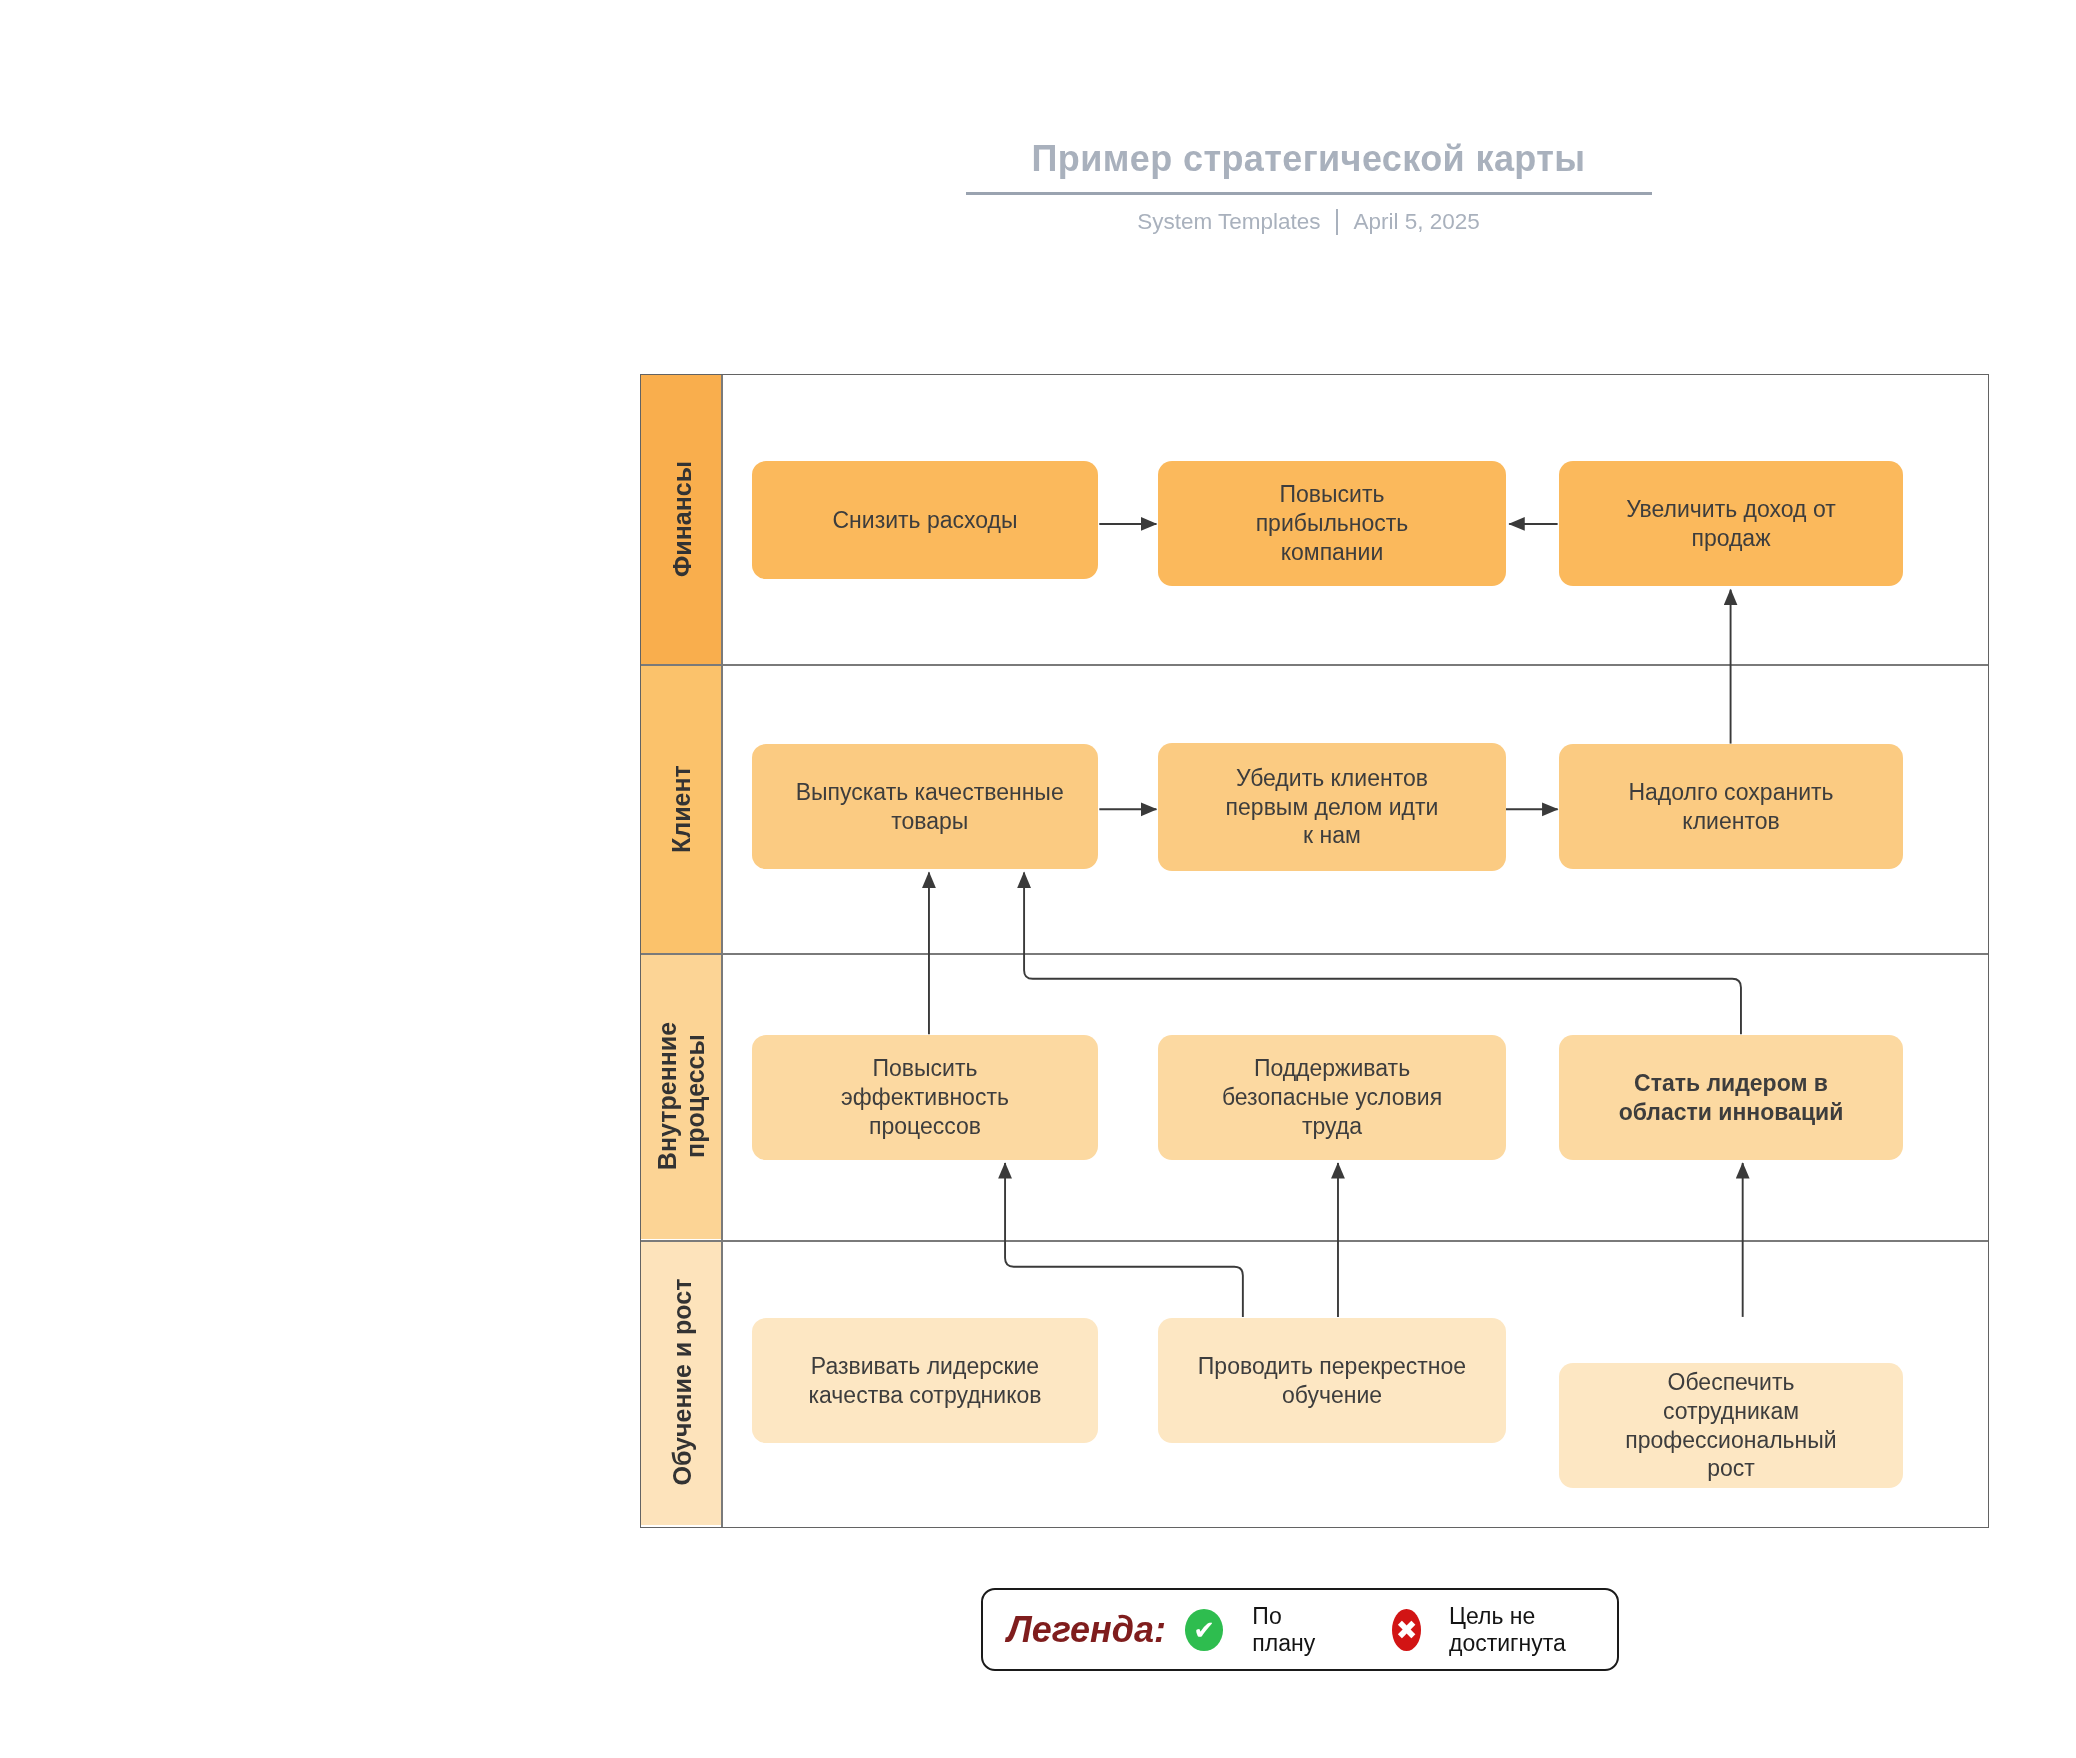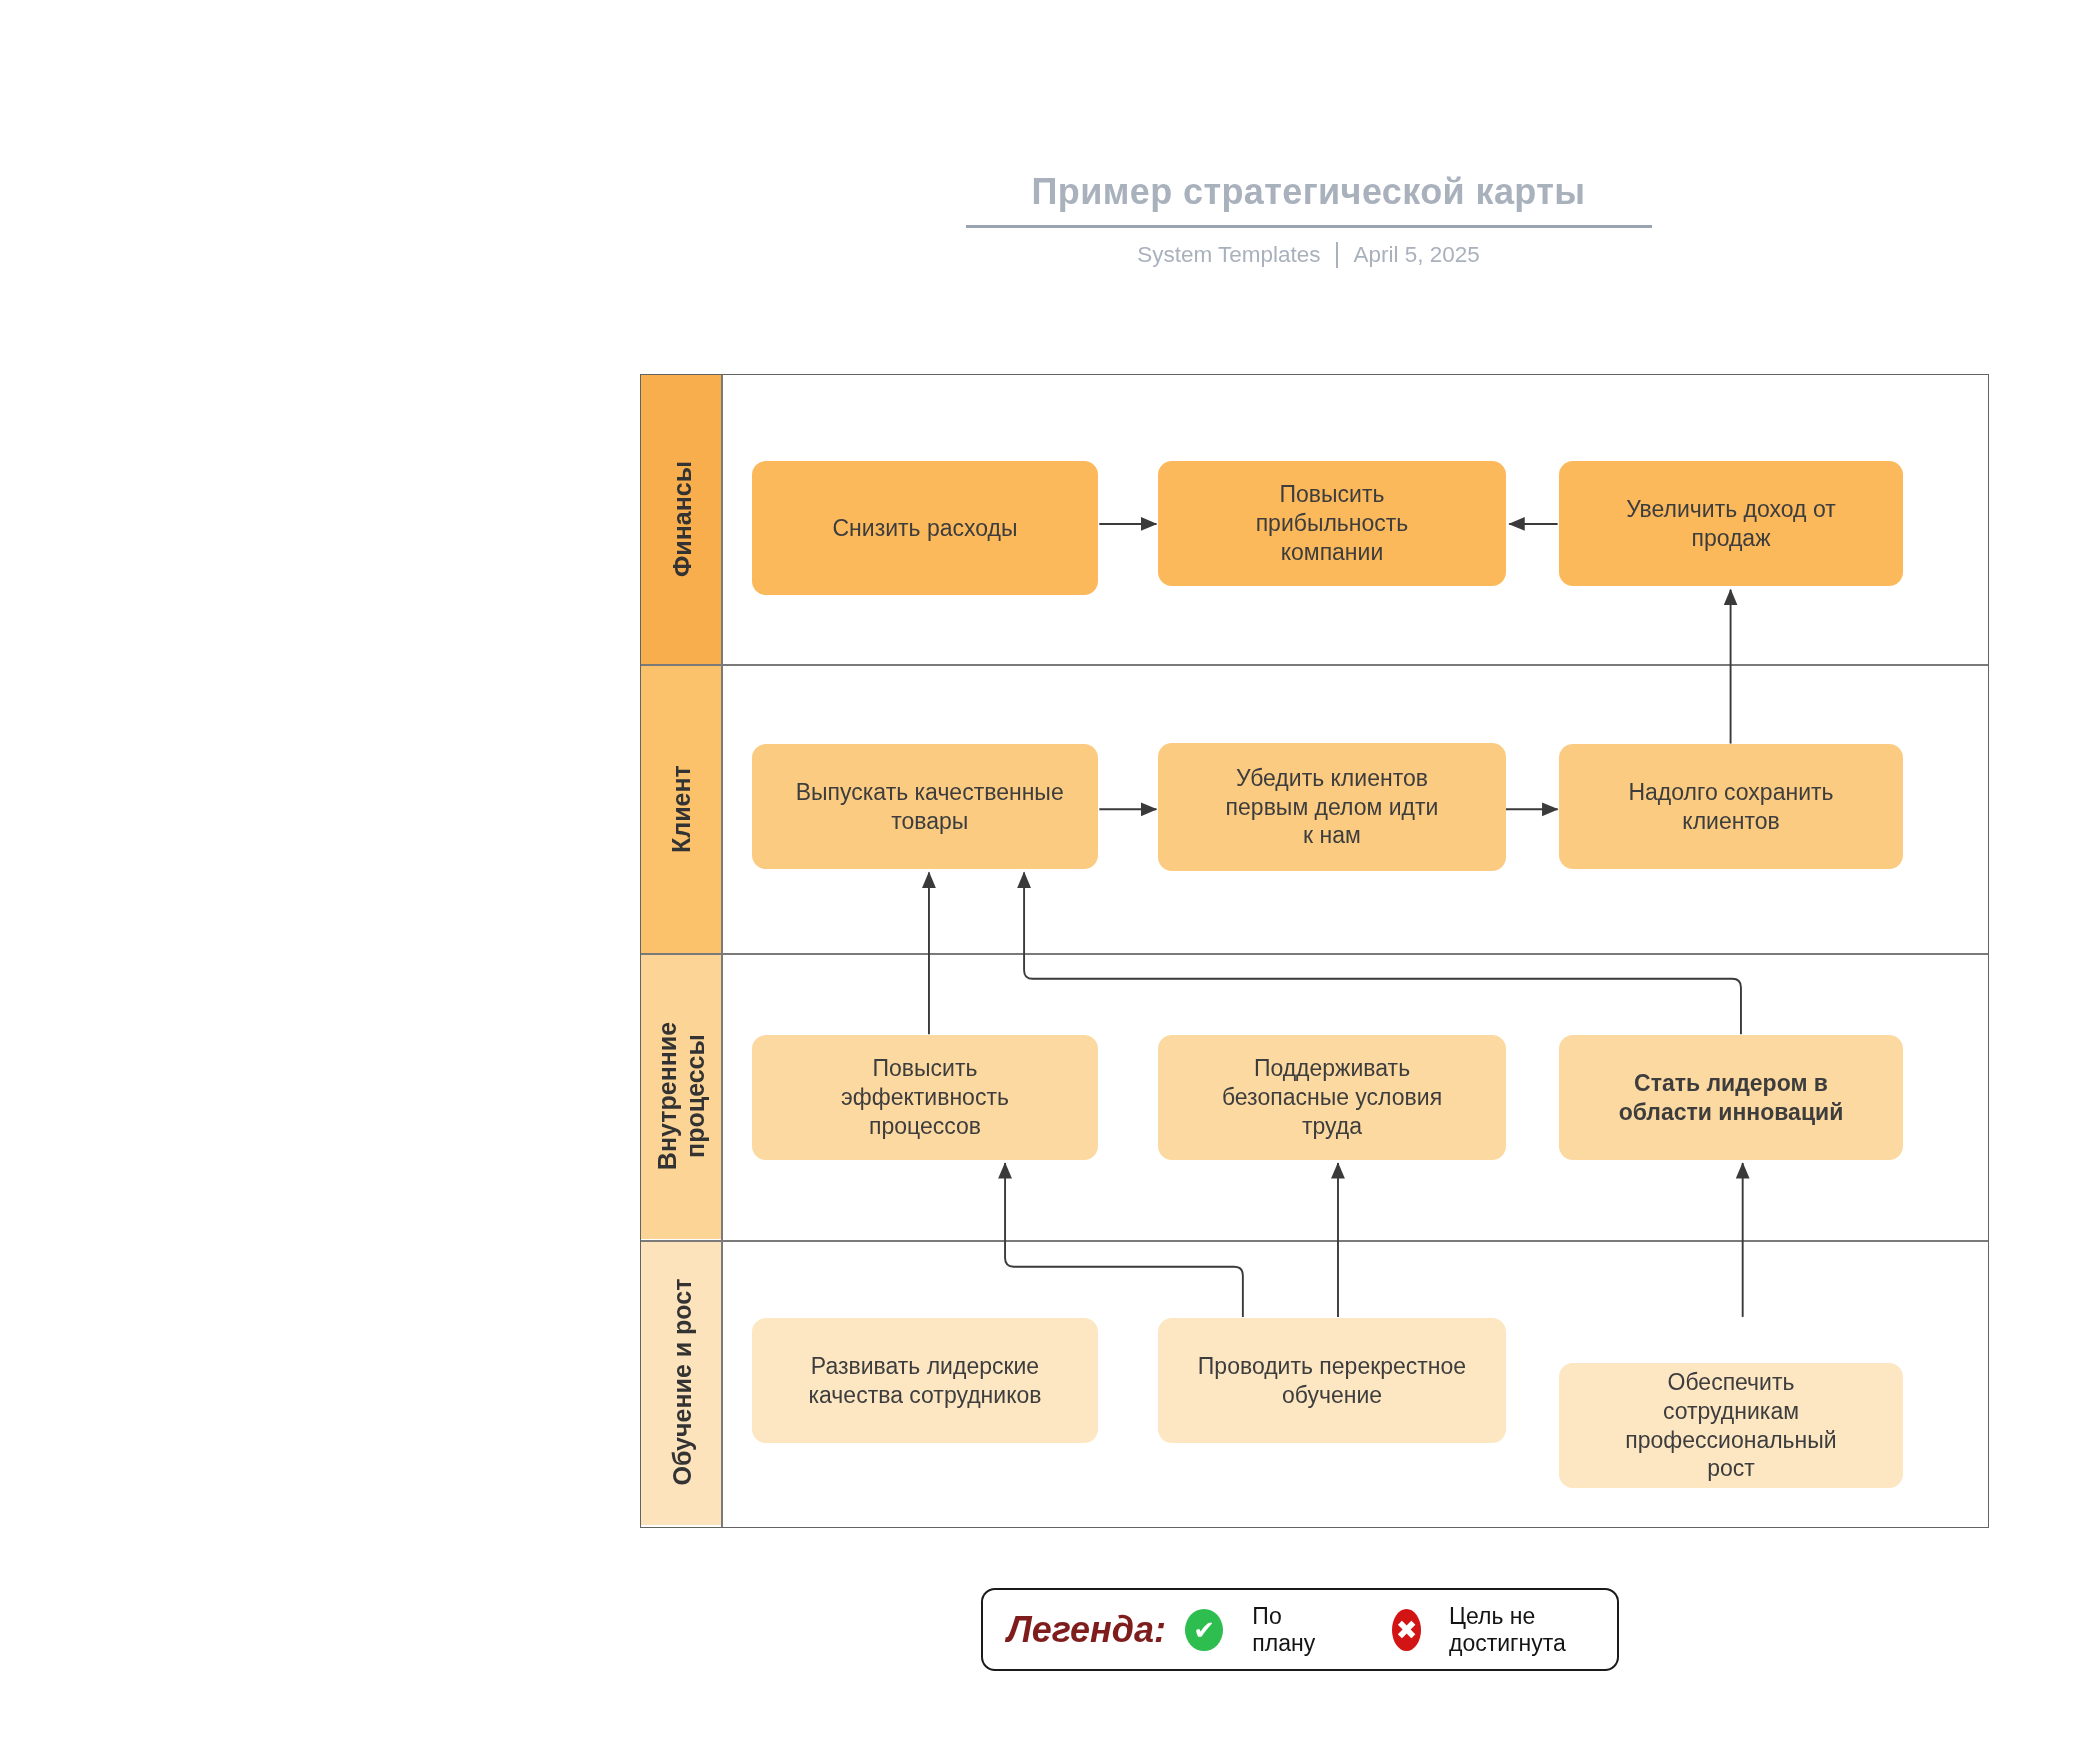--- a/index.html
+++ b/index.html
@@ -6,21 +6,21 @@
   html,body { background:#ffffff; }
   body {
     width:2076px; height:1759px;
     position:relative;
     font-family:"Liberation Sans", sans-serif;
     overflow:hidden;
   }
 
   
   .title-block { position:absolute; left:876px; top:138px; width:865px; text-align:center; }
-  .doc-title { font-size:36px; font-weight:bold; color:#a9b1bd; letter-spacing:0.4px;margin-top:33px; }
+  .doc-title { font-size:36px; font-weight:bold; color:#a9b1bd; letter-spacing:0.4px; }
   .title-rule { margin:12px auto 0 auto; width:686px; height:2.6px; background:#9aa3b0; }
   .subtitle-row { margin-top:14px; display:flex; align-items:center; justify-content:center; gap:15.6px; }
   .subtitle-text { font-size:22.5px; color:#a9b1bd; }
   .subtitle-sep { width:1.7px; height:26px; background:#a9b1bd; }
 
   
   .diagram {
     position:absolute; left:640px; top:374px;
     width:1349px; height:1154px;
     border:1.7px solid #636363;
@@ -126,21 +126,21 @@
     <line x1="1000" y1="502" x2="1060" y2="502" marker-end="url(#arrow)"></line>
 
     <line x1="333" y1="762" x2="333" y2="575" marker-end="url(#arrow)"></line>
     <path d="M 1272 762 L 1272 708 Q 1272 698 1262 698 L 453 698 Q 443 698 443 688 L 443 575" marker-end="url(#arrow)"></path>
 
     <path d="M 696 1089 L 696 1041 Q 696 1031 686 1031 L 431 1031 Q 421 1031 421 1021 L 421 911" marker-end="url(#arrow)"></path>
     <line x1="806" y1="1089" x2="806" y2="911" marker-end="url(#arrow)"></line>
     <line x1="1274" y1="1089" x2="1274" y2="911" marker-end="url(#arrow)"></line>
   </svg>
 
-  <div class="node" style="left: 111px; top: 86px; width: 346px; height: 134px; background-color: rgb(251, 185, 92);">
+  <div class="node" style="left: 111px; top: 86px; width: 346px; height: 118px; background-color: rgb(251, 185, 92);">
     <span>Снизить расходы</span>
   </div>
   <div class="node" style="left: 517px; top: 86px; width: 348px; height: 125px; background-color: rgb(251, 185, 92);">
     <span style="max-width:259px;">Повысить прибыльность компании</span>
   </div>
   <div class="node" style="left: 918px; top: 86px; width: 344px; height: 125px; background-color: rgb(251, 185, 92);">
     <span style="max-width:216px;">Увеличить доход от продаж</span>
   </div>
 
   <div class="node" style="left: 111px; top: 369px; width: 346px; height: 125px; background-color: rgb(251, 203, 130); padding-left: 18px;">

